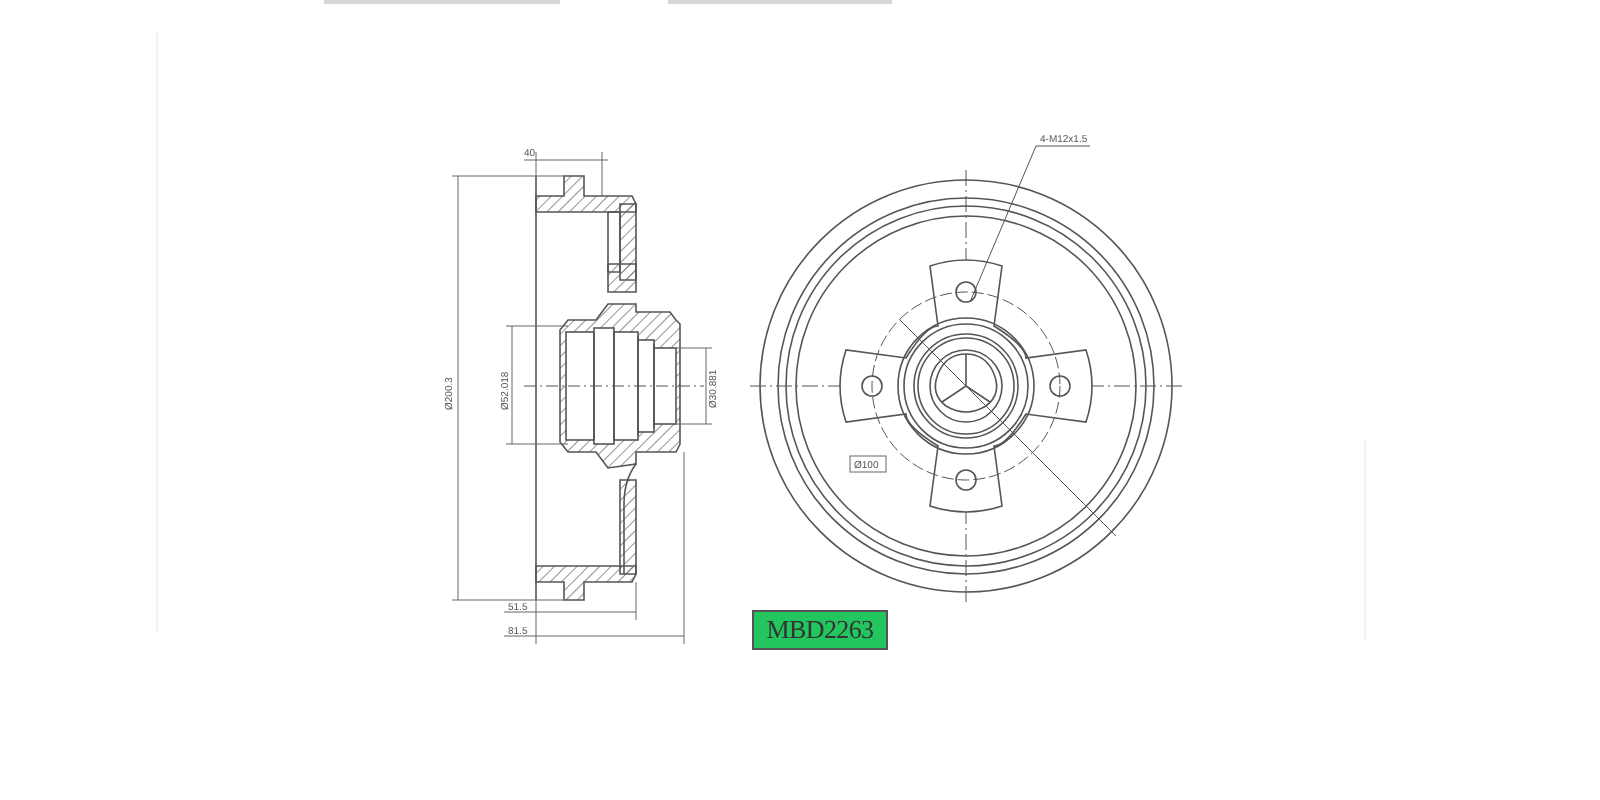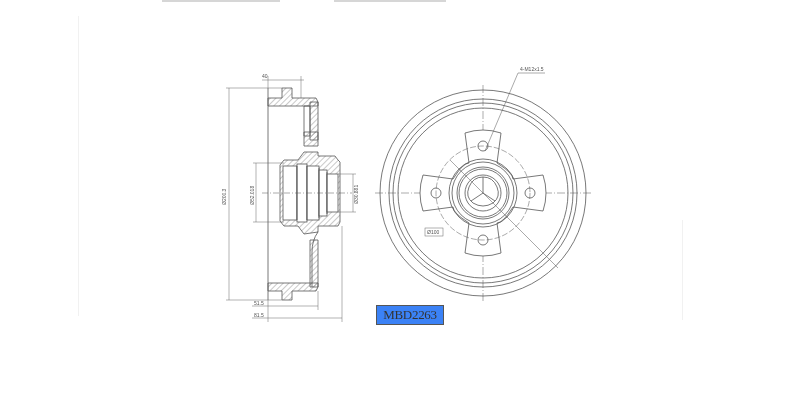--- a/index.html
+++ b/index.html
@@ -1,21 +1,21 @@
 <!DOCTYPE html>
 <html><head>
 <meta charset="utf-8">
 <style>
   html, body { margin: 0; padding: 0; background: #ffffff; }
   body { width: 800px; height: 400px; overflow: hidden; position: relative; font-family: "Liberation Sans", sans-serif; }
   .canvas { position: absolute; left: 0; top: 0; width: 800px; height: 400px; }
   .topline { position: absolute; top: 0; height: 2px; background: #d6d6d6; }
   .faint { position: absolute; background: #f1f1f1; }
   .dim { font-family: "Liberation Sans", sans-serif; font-size: 5px; fill: #555; }
-  .part-label { position: absolute; left: 376px; top: 305px; width: 66px; height: 18px; border: 1px solid #555; background: #3b82f6;
+  .part-label { position: absolute; left: 376px; top: 305px; width: 66px; height: 18px; border: 1px solid #555; background: #22c55e;
     font-family: "Liberation Serif", serif; font-size: 13px; color: #333; line-height: 18px; text-align: center; letter-spacing: -0.3px; }
   svg text { font-family: "Liberation Sans", sans-serif; }
 </style>
 </head>
 <body>
 
 <div class="topline" style="left:162px;width:118px;"></div>
 <div class="topline" style="left:334px;width:112px;"></div>
 <div class="faint" style="left:78px;top:16px;width:1px;height:300px;"></div>
 <div class="faint" style="left:682px;top:220px;width:1px;height:100px;"></div>

